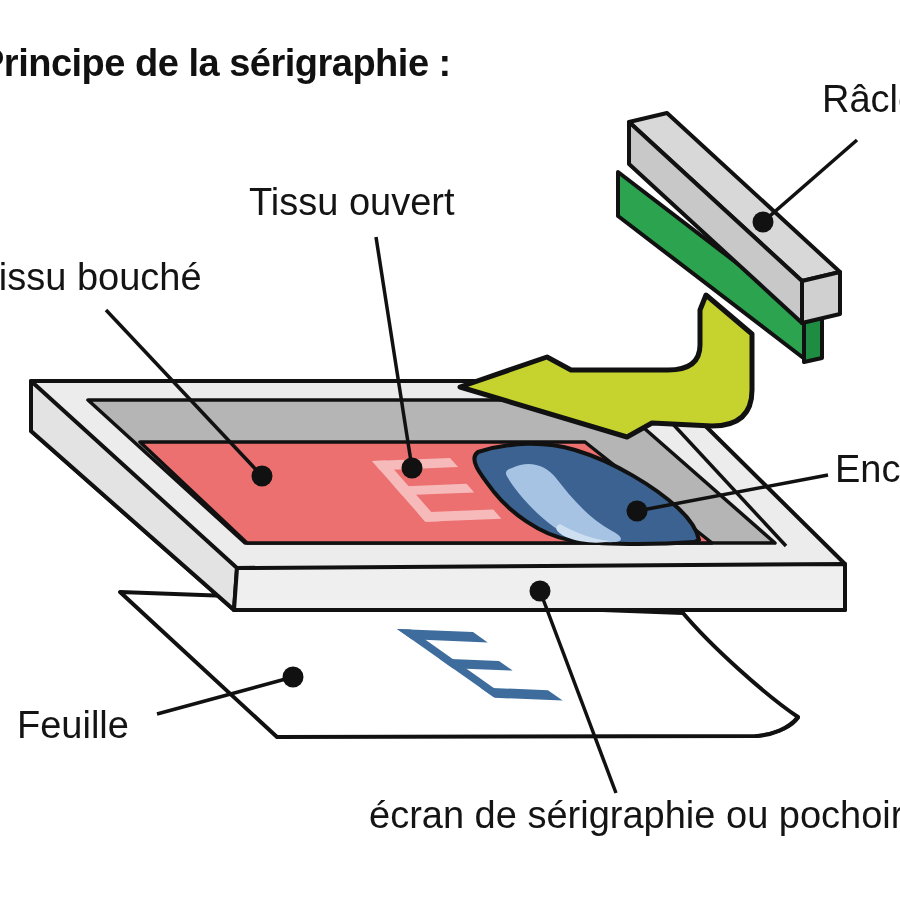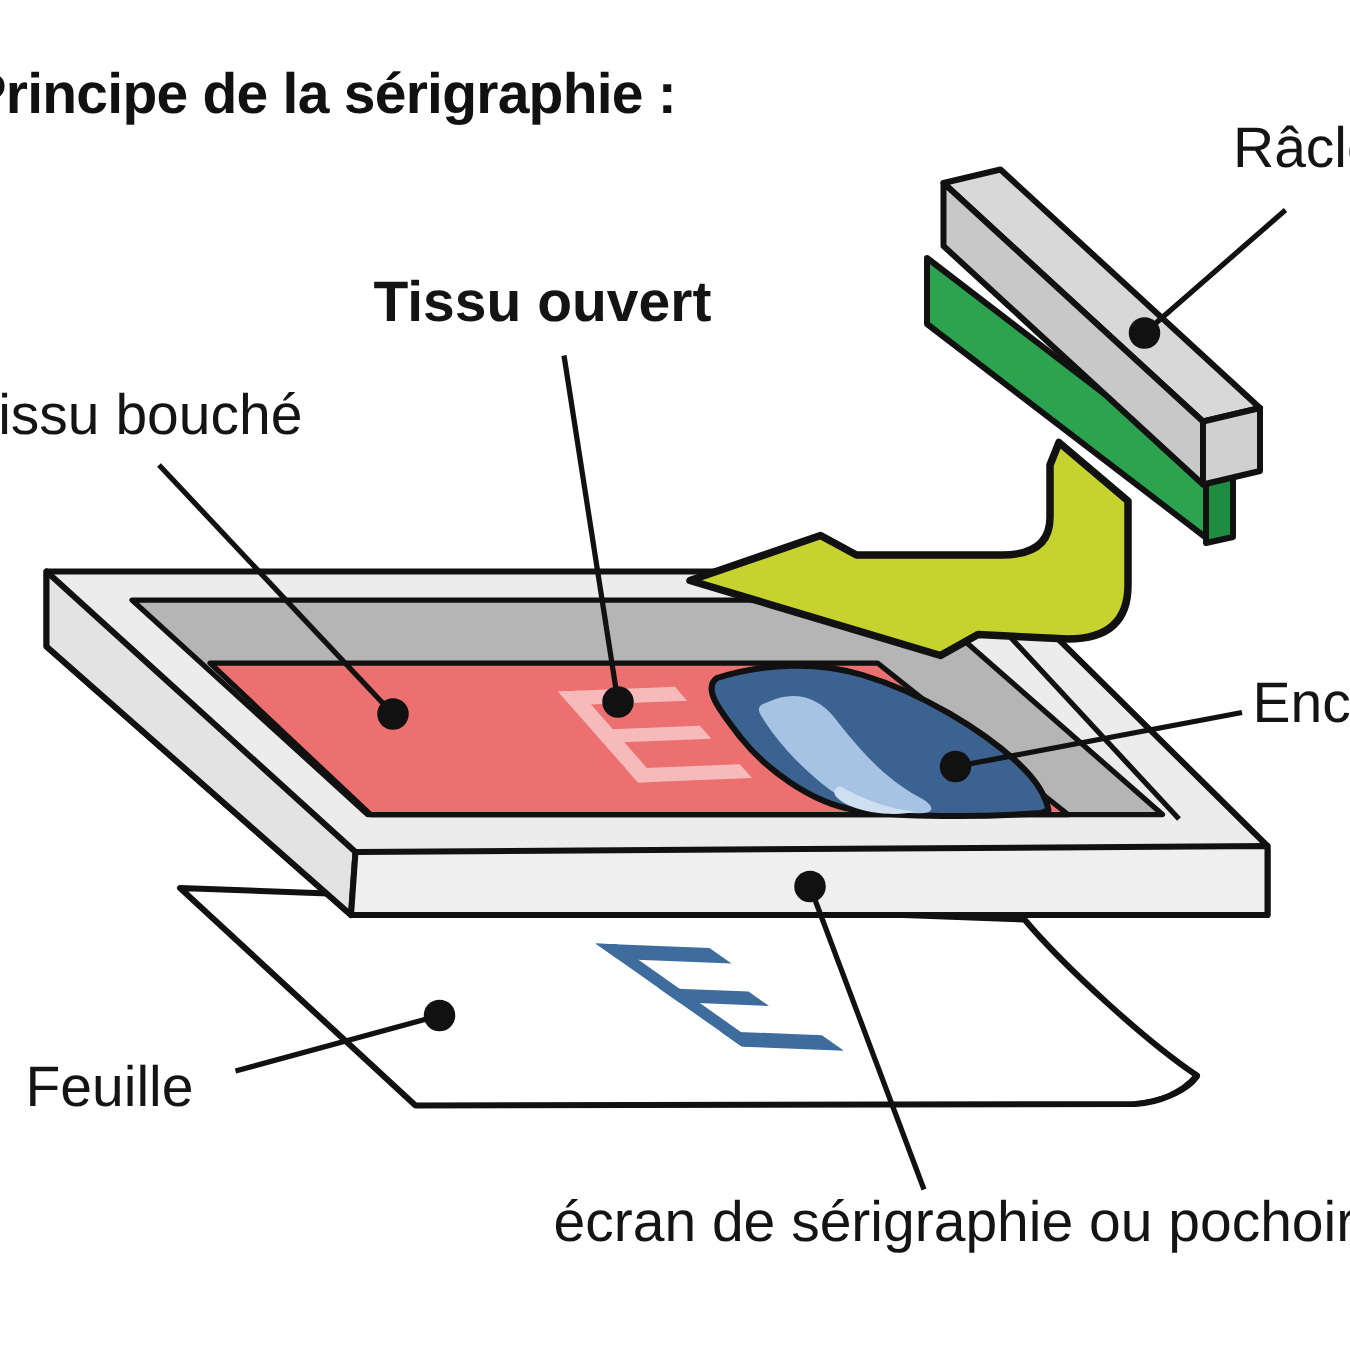--- a/index.html
+++ b/index.html
@@ -12,21 +12,21 @@
   .lbl{
     position:absolute;white-space:nowrap;color:#141414;
     font-size:38px;line-height:1.1;letter-spacing:0px;
   }
   .title{
     position:absolute;white-space:nowrap;color:#111;
     font-size:38px;font-weight:700;letter-spacing:-0.5px;
   }
   #title{left:-21px;top:42px;}
   #lbl-raclette{left:822px;top:79px;}
-  #lbl-tissu-ouvert{left:249px;top:182px;font-weight:bold;}
+  #lbl-tissu-ouvert{left:249px;top:182px;}
   #lbl-tissu-bouche{left:-23px;top:257px;}
   #lbl-encre{left:835px;top:449px;}
   #lbl-feuille{left:17px;top:705px;}
   #lbl-ecran{left:354px;top:795px;margin-left:15px;}
 </style>
 </head>
 <body>
 
 <div class="stage">
 

